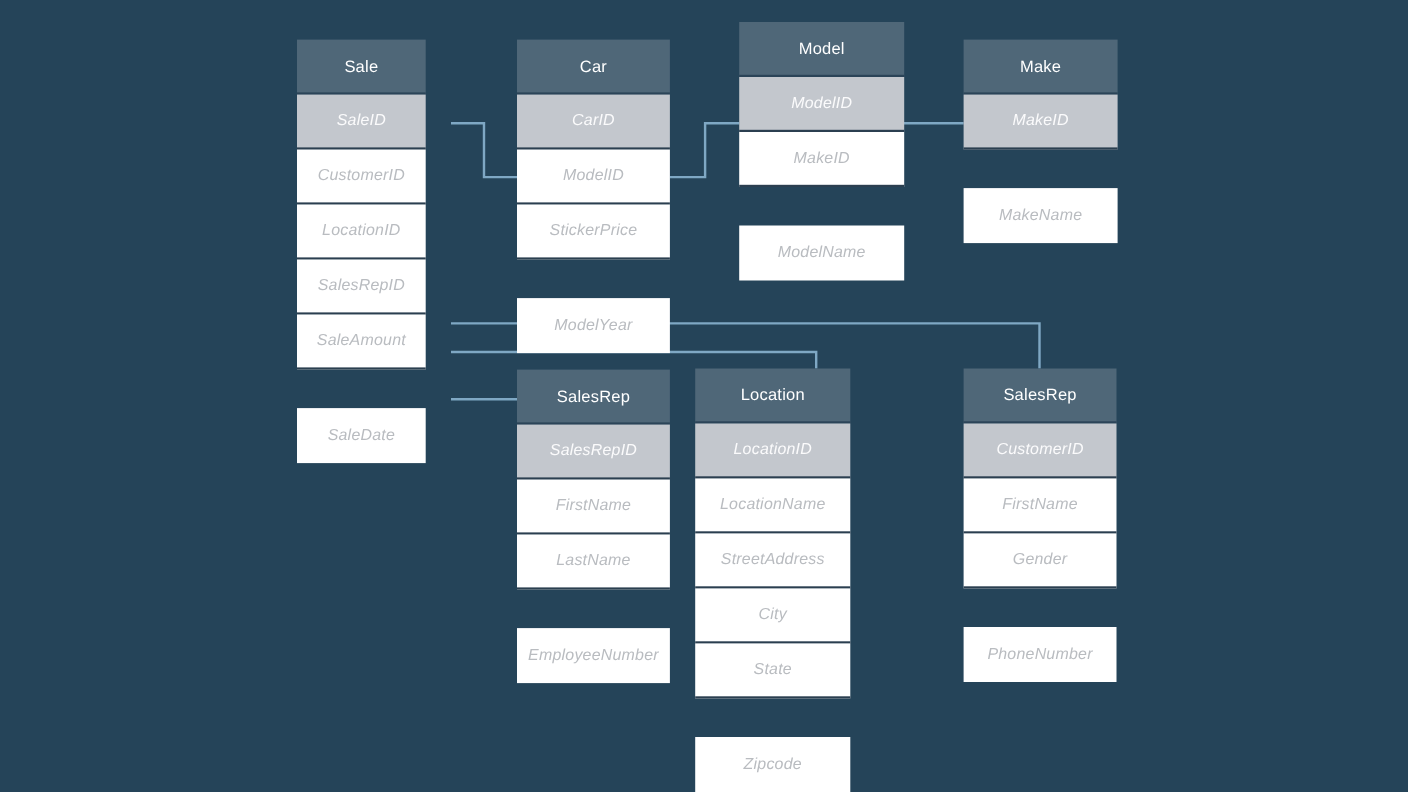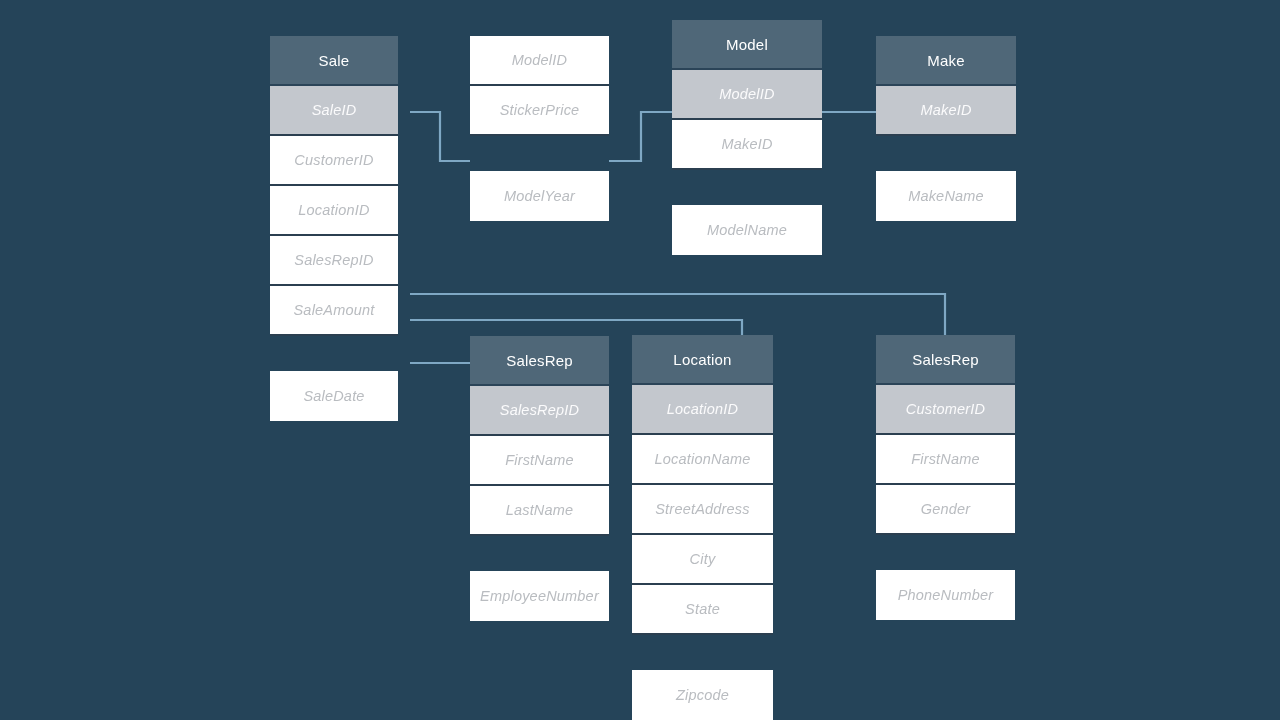--- a/index.html
+++ b/index.html
@@ -73,30 +73,32 @@
   <svg id="links" viewBox="0 0 1280 720" width="1280" height="720">
       <path d="M 470 161 L 440 161 L 440 112 L 410 112" fill="none" stroke="#7fa8c4" stroke-width="2.2" stroke-linecap="butt" stroke-linejoin="miter"></path>
       <path d="M 609 161 L 641 161 L 641 112 L 672 112" fill="none" stroke="#7fa8c4" stroke-width="2.2" stroke-linecap="butt" stroke-linejoin="miter"></path>
       <path d="M 813 112 L 876 112" fill="none" stroke="#7fa8c4" stroke-width="2.2" stroke-linecap="butt" stroke-linejoin="miter"></path>
       <path d="M 410 294 L 945 294 L 945 335" fill="none" stroke="#7fa8c4" stroke-width="2.2" stroke-linecap="butt" stroke-linejoin="miter"></path>
       <path d="M 410 320 L 742 320 L 742 335" fill="none" stroke="#7fa8c4" stroke-width="2.2" stroke-linecap="butt" stroke-linejoin="miter"></path>
       <path d="M 410 363 L 470 363" fill="none" stroke="#7fa8c4" stroke-width="2.2" stroke-linecap="butt" stroke-linejoin="miter"></path>
     </svg>
 
   <div id="entity-layer">
-      <div class="entity" style="left: 270px; top: 36px; width: 128px;">
+      <div class="entity" style="left: 270px; top: 36px; width: 117px;">
         <div class="entity-header">Sale</div>
         <div class="field pk">SaleID</div>
         <div class="field">CustomerID</div>
         <div class="field">LocationID</div>
         <div class="field">SalesRepID</div>
         <div class="field">SaleAmount</div>
         <div class="field last">SaleDate</div>
       </div>
       <div class="entity" style="left: 470px; top: 36px; width: 139px;">
+        <div class="entity-header">Car</div>
+        <div class="field pk">CarID</div>
         <div class="field">ModelID</div>
         <div class="field">StickerPrice</div>
         <div class="field last">ModelYear</div>
       </div>
       <div class="entity" style="left: 672px; top: 20px; width: 150px;">
         <div class="entity-header">Model</div>
         <div class="field pk">ModelID</div>
         <div class="field">MakeID</div>
         <div class="field last">ModelName</div>
       </div>

